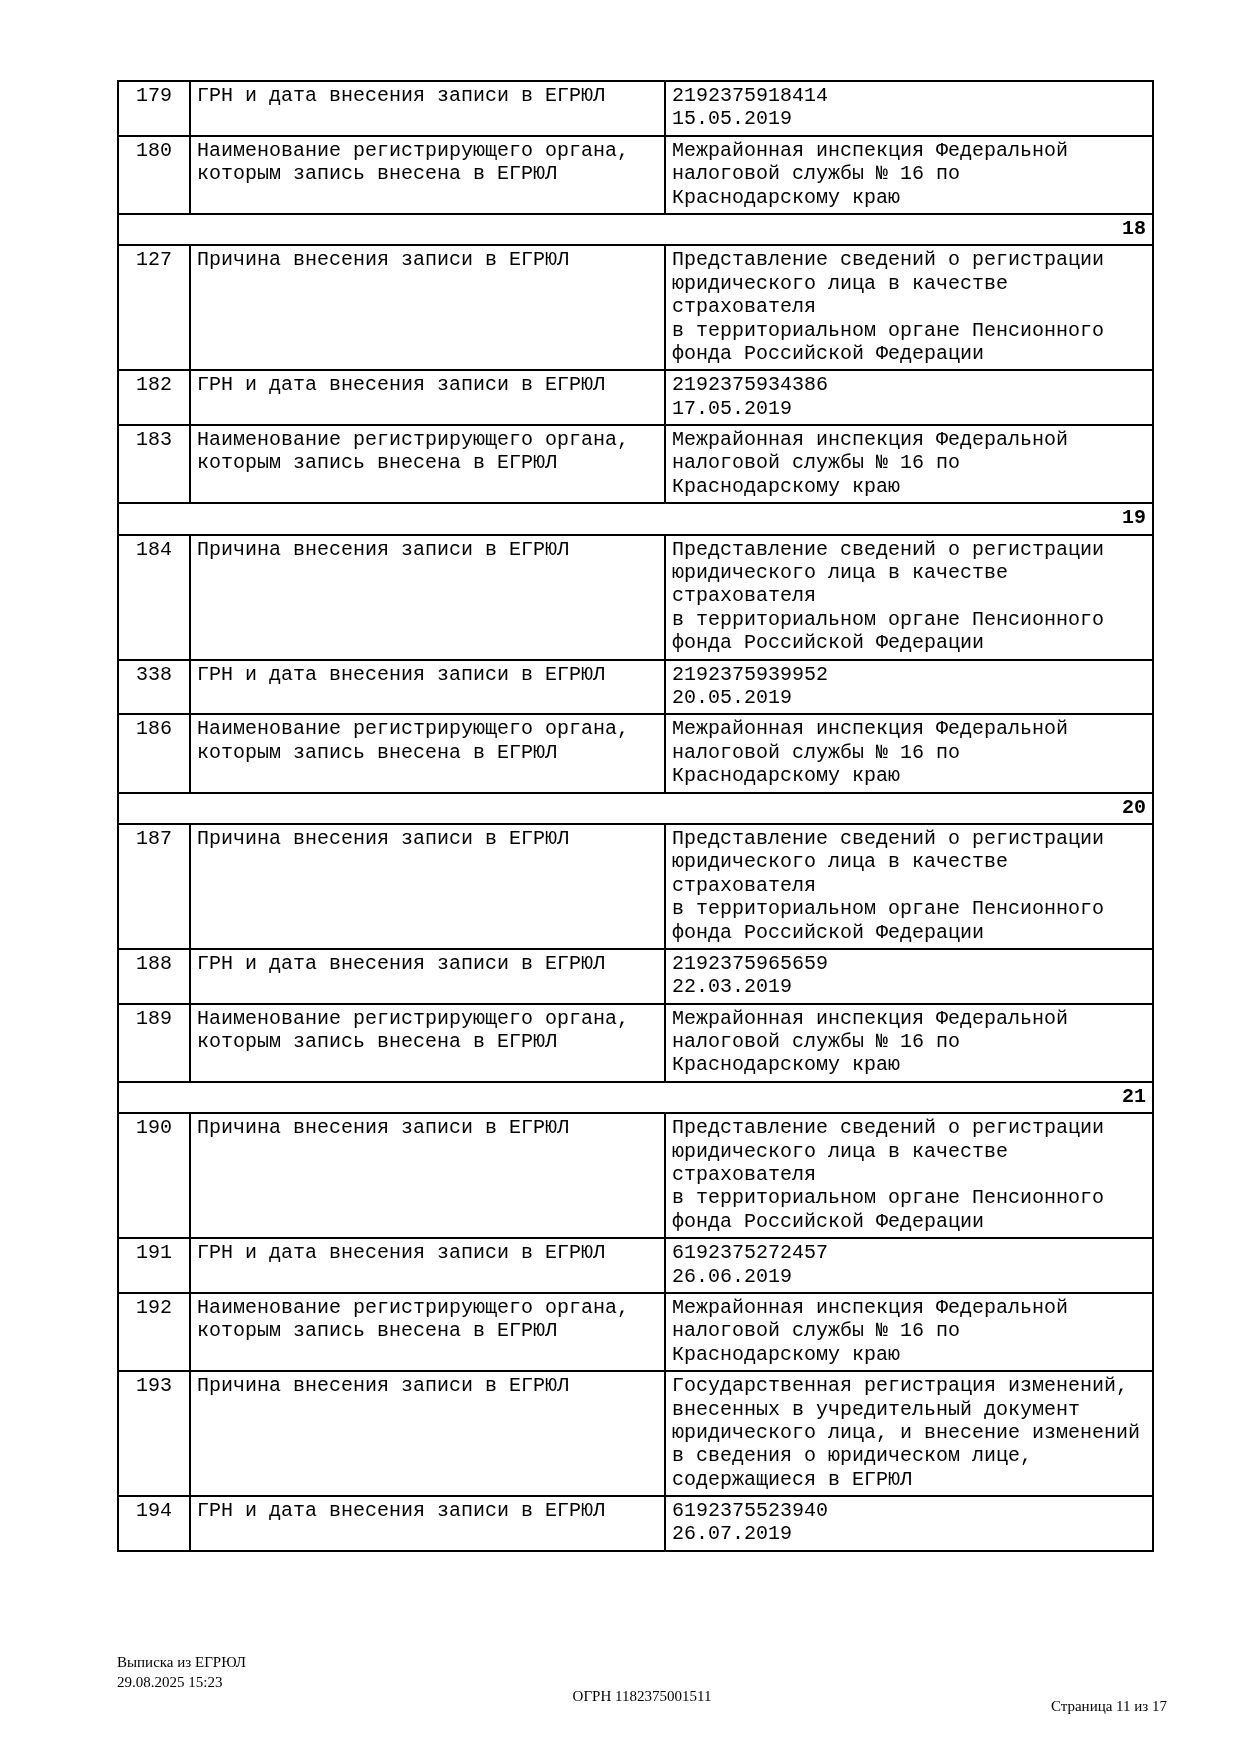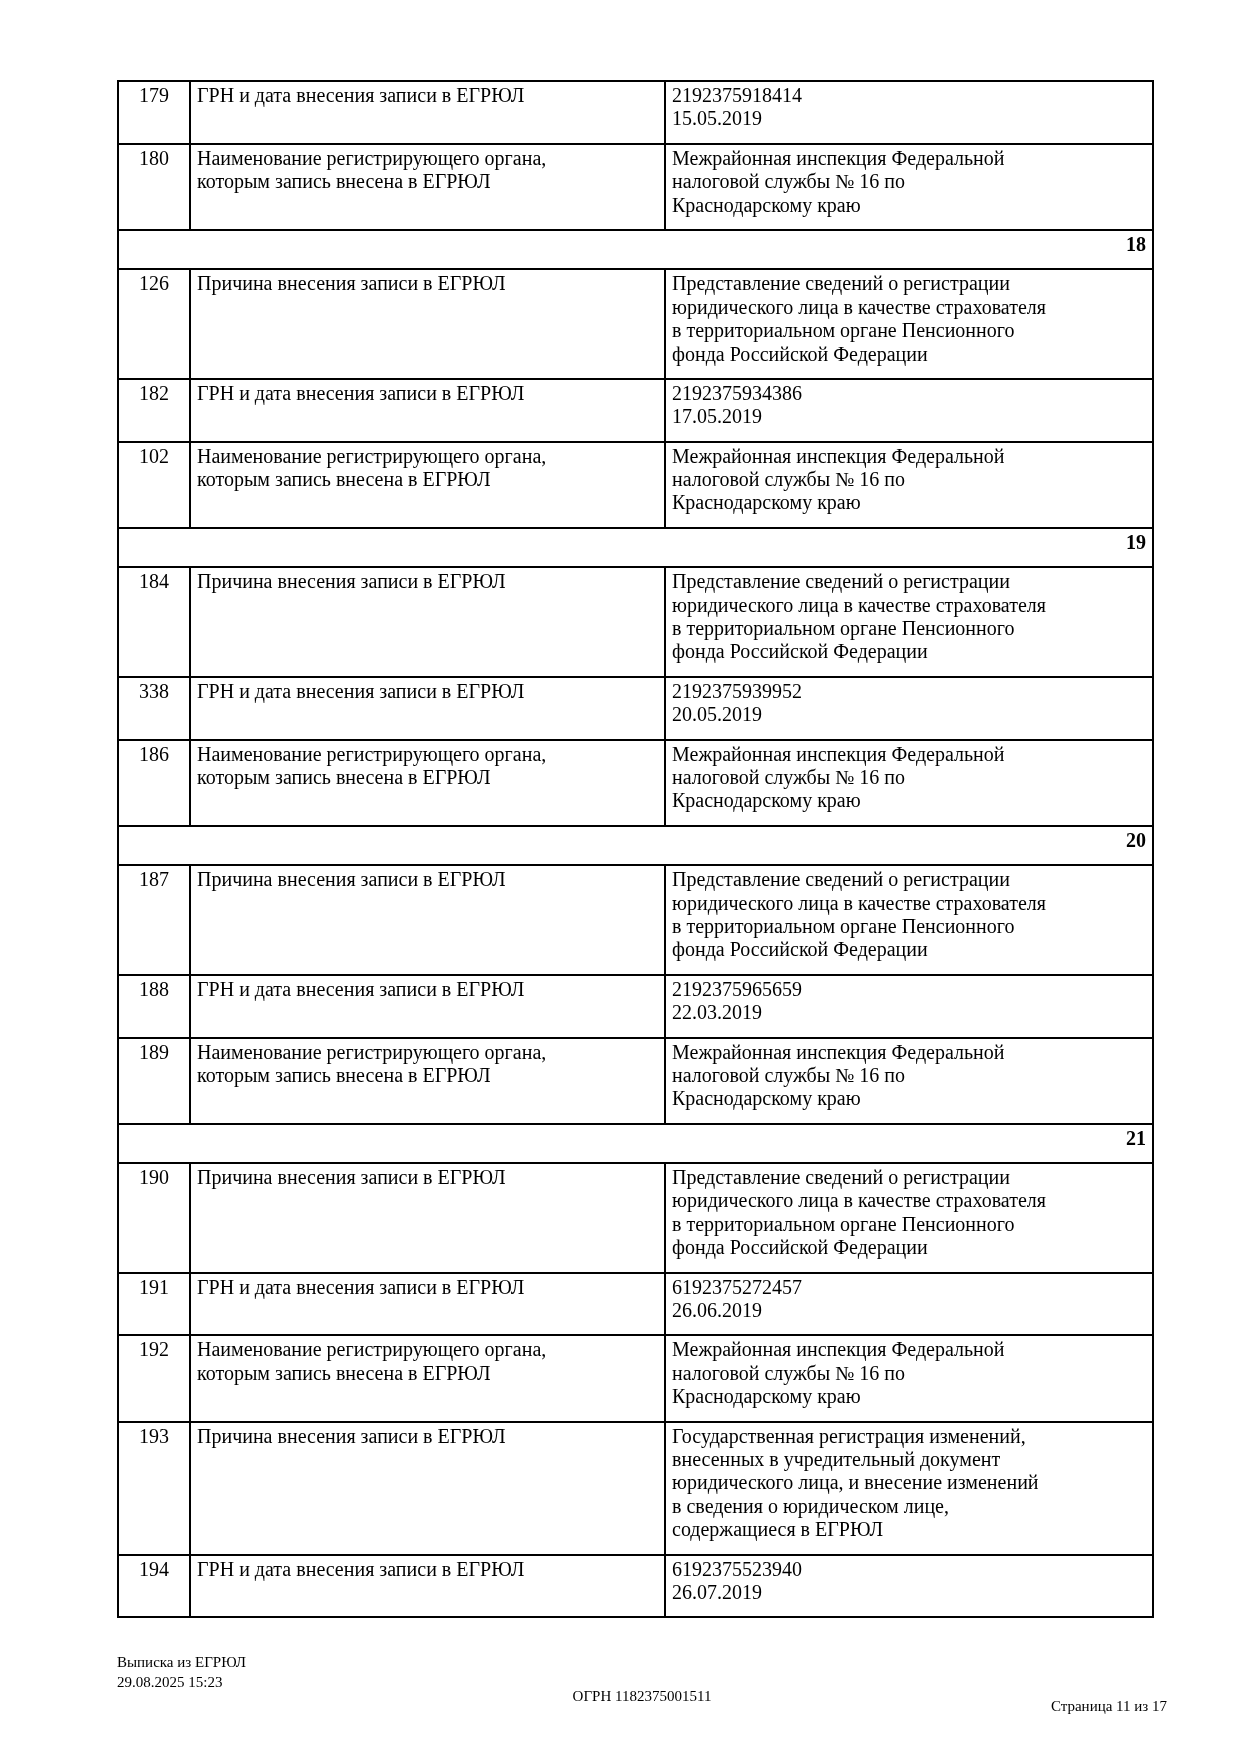--- a/index.html
+++ b/index.html
@@ -27,22 +27,23 @@
     table-layout: fixed;
     font-size: 20px;
     line-height: 1.17;
   }
   table.records col.c-num   { width: 72px;  }
   table.records col.c-label { width: 475px; }
   table.records col.c-value { width: 488px; }
   table.records td {
     border: 2px solid #000000;
     vertical-align: top;
-    padding: 2px 6px 12px 6px;
+    padding: 2px 6px 4px 6px;
     white-space: pre-line;
+    font-family: Liberation Mono, monospace;
   }
   td.num-cell {
     text-align: center;
     white-space: normal;
   }
   td.section-cell {
     text-align: right;
     font-weight: bold;
     white-space: normal;
     padding: 2px 6px 2px 6px;
@@ -98,35 +99,35 @@
           <td class="label-cell">Наименование регистрирующего органа,
 которым запись внесена в ЕГРЮЛ</td>
           <td class="value-cell">Межрайонная инспекция Федеральной
 налоговой службы № 16 по
 Краснодарскому краю</td>
         </tr>
         <tr>
           <td colspan="3" class="section-cell">18</td>
         </tr>
         <tr>
-          <td class="num-cell">126</td>
+          <td class="num-cell">127</td>
           <td class="label-cell">Причина внесения записи в ЕГРЮЛ</td>
           <td class="value-cell">Представление сведений о регистрации
 юридического лица в качестве страхователя
 в территориальном органе Пенсионного
 фонда Российской Федерации</td>
         </tr>
         <tr>
           <td class="num-cell">182</td>
           <td class="label-cell">ГРН и дата внесения записи в ЕГРЮЛ</td>
           <td class="value-cell">2192375934386
 17.05.2019</td>
         </tr>
         <tr>
-          <td class="num-cell">102</td>
+          <td class="num-cell">183</td>
           <td class="label-cell">Наименование регистрирующего органа,
 которым запись внесена в ЕГРЮЛ</td>
           <td class="value-cell">Межрайонная инспекция Федеральной
 налоговой службы № 16 по
 Краснодарскому краю</td>
         </tr>
         <tr>
           <td colspan="3" class="section-cell">19</td>
         </tr>
         <tr>

